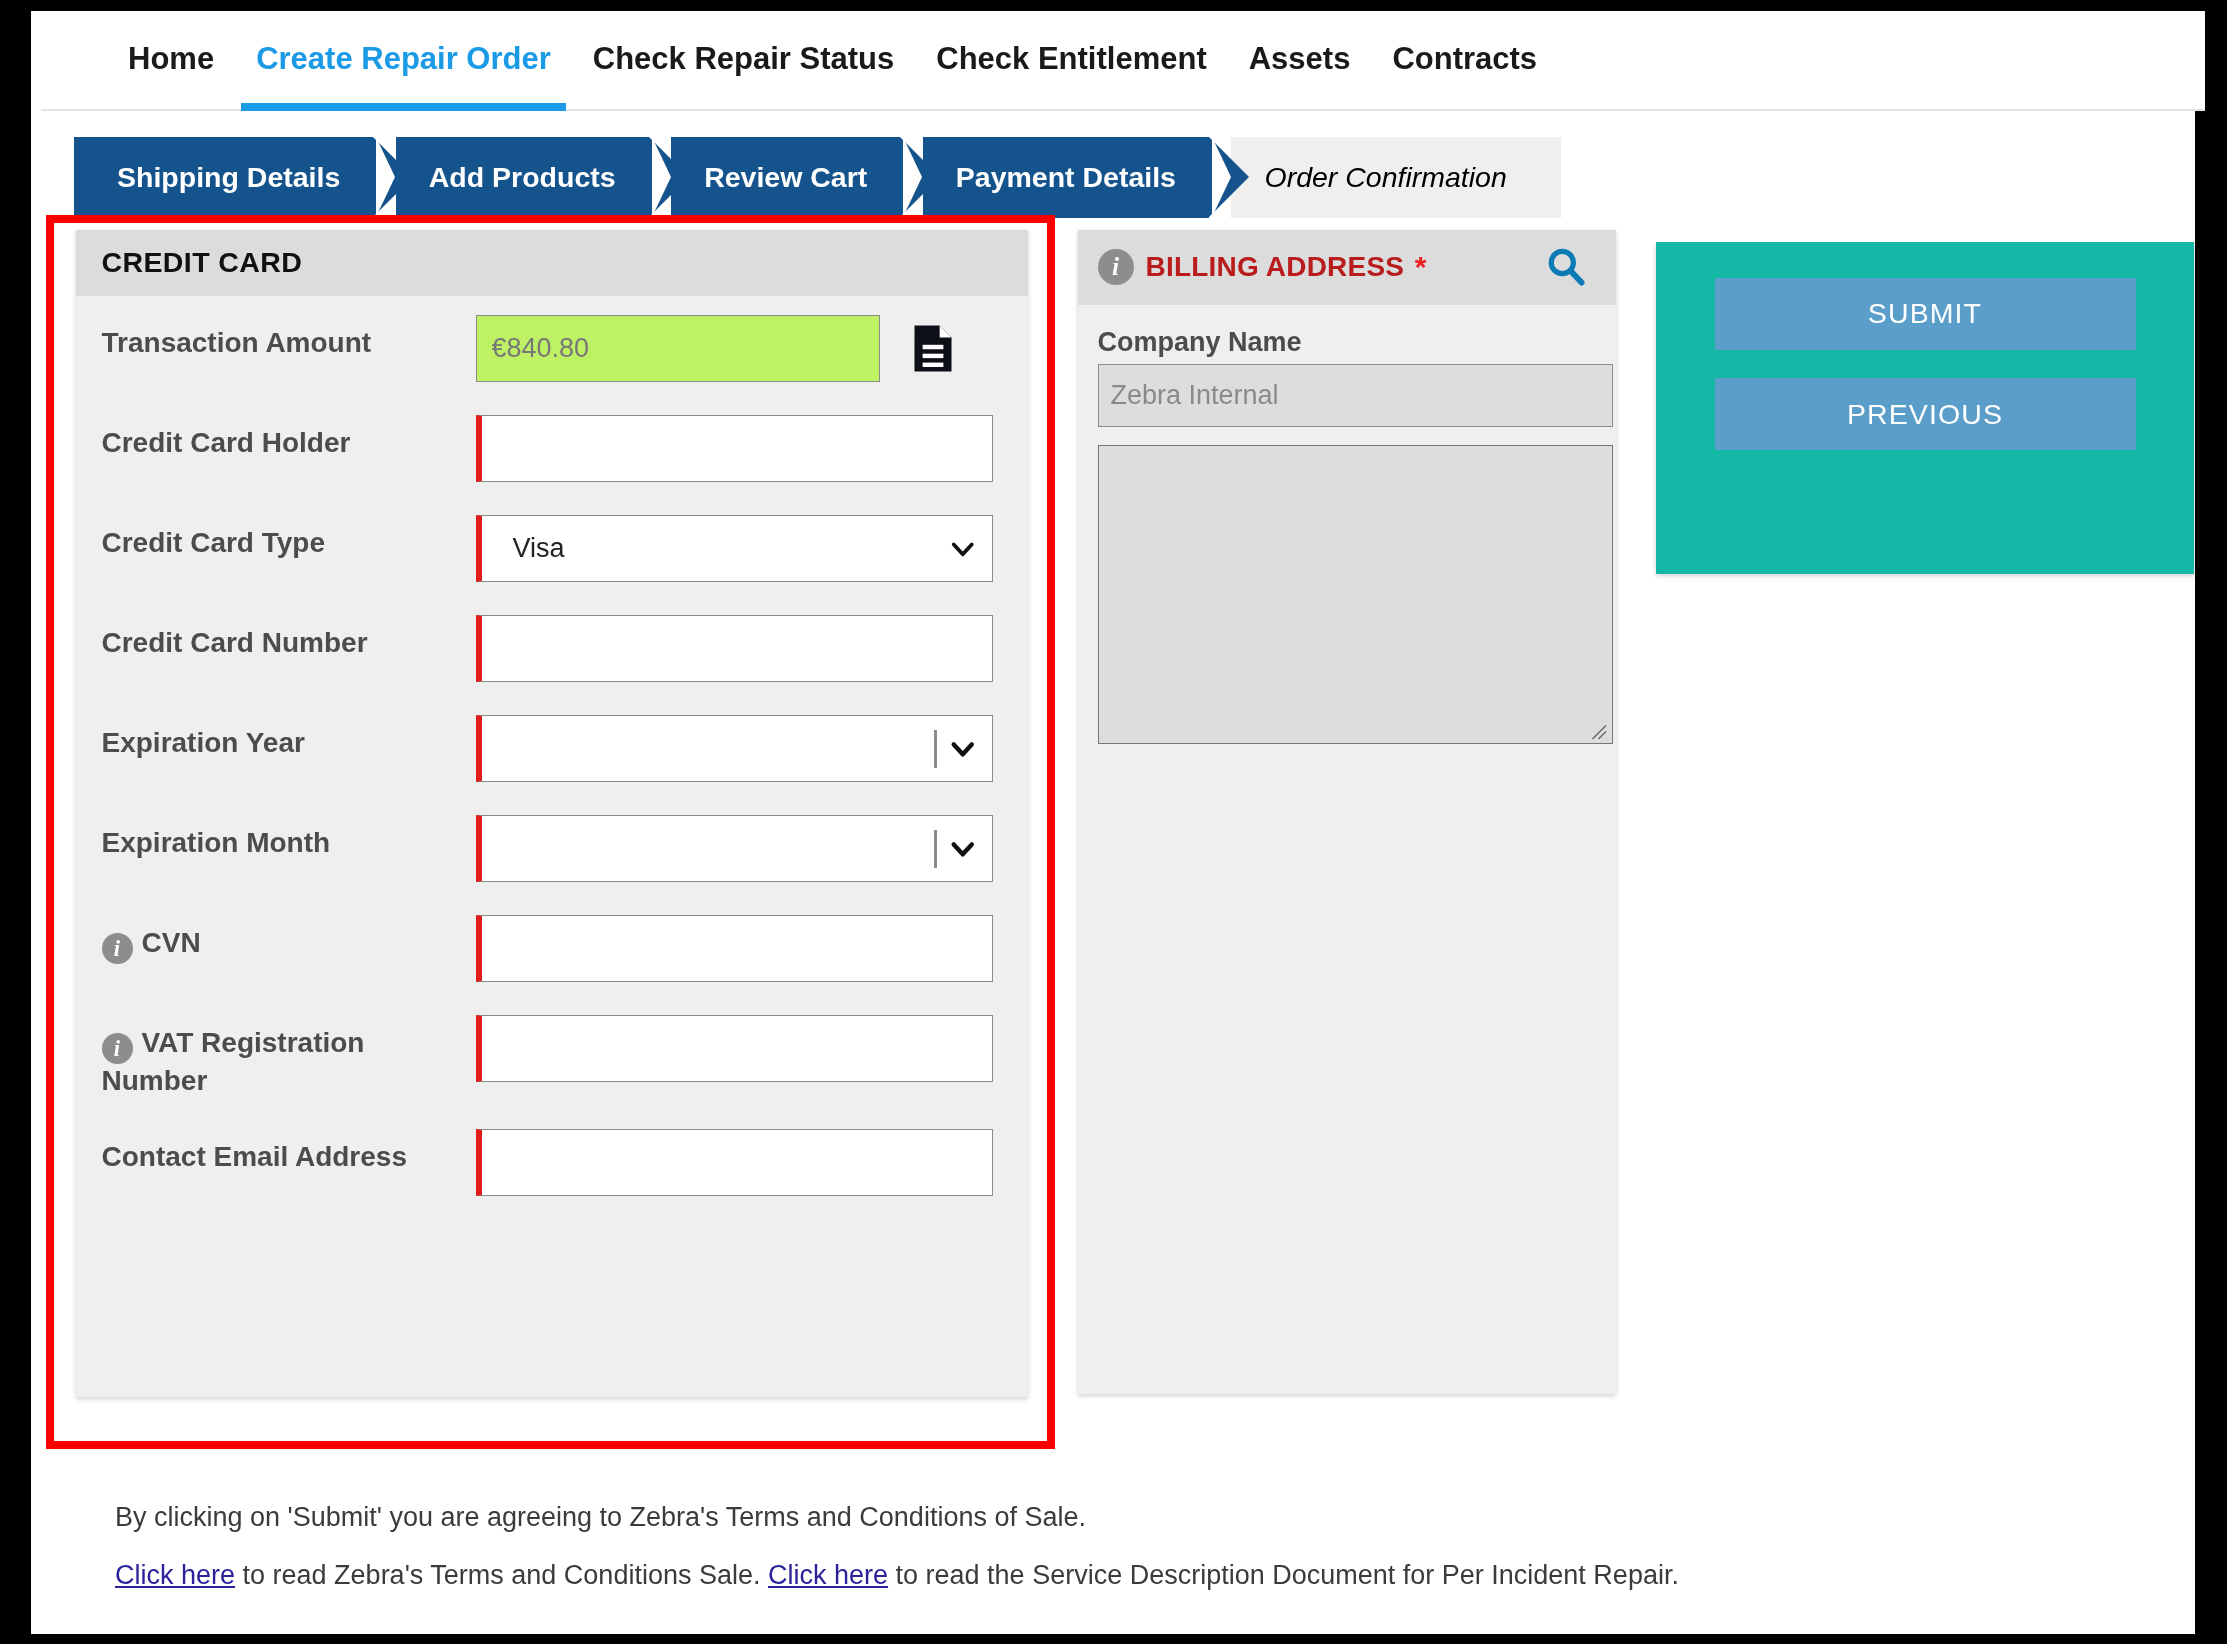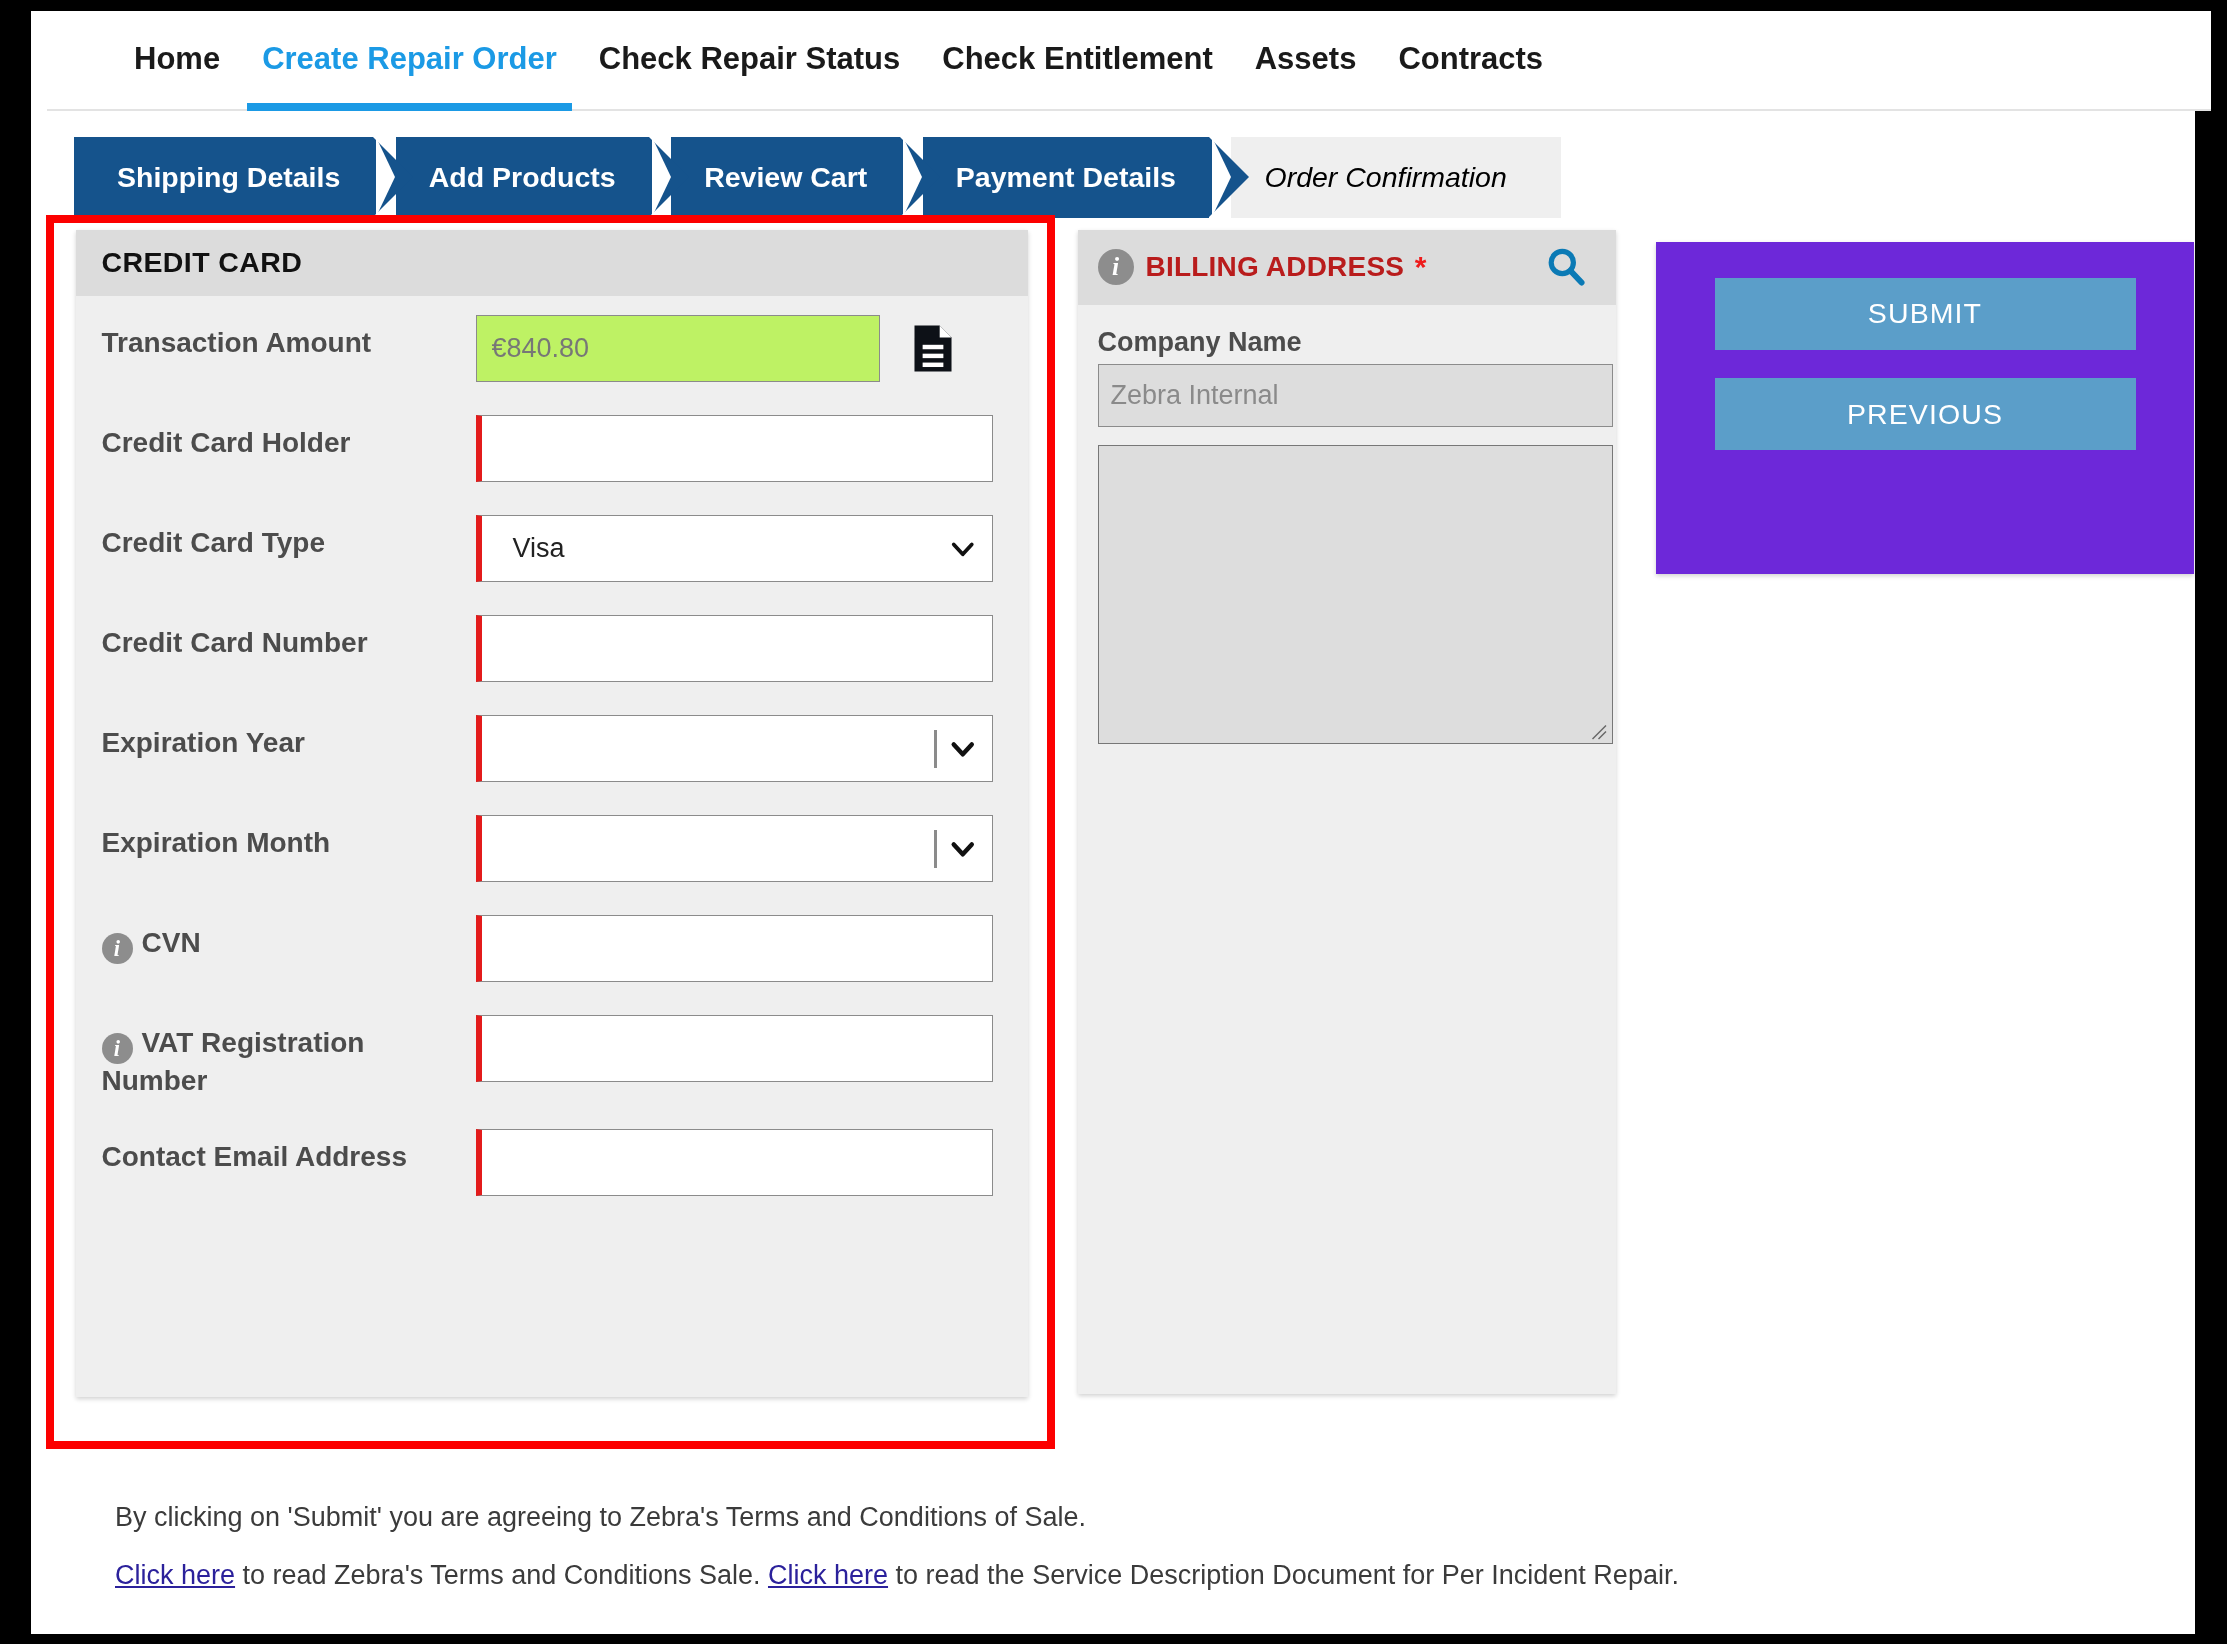--- a/index.html
+++ b/index.html
@@ -12,21 +12,21 @@
   }
   .screen {
     position:absolute;
     left:31px; top:10.5px;
     width:2164px; height:1623px;
     background:#ffffff;
   }
 
   
   .topnav {
-    position:absolute; left:16px; top:0; width:100%; height:100px;
+    position:absolute; left:10px; top:0; width:100%; height:100px;
     background:#ffffff;
     border-bottom:2.2px solid #e3e3e3;
   }
   .nav-list { position:absolute; left:66px; top:0; display:flex; align-items:flex-start; height:100px; }
   .nav-item {
     position:relative;
     font-size:31px; font-weight:bold; color:#1a1a1a;
     padding:30px 21px 0 21px;
     height:100px;
     white-space:nowrap;
@@ -191,21 +191,21 @@
     background:#dddddd; border:1.5px solid #777777;
     margin-top:18px;
   }
   .grip { position:absolute; right:4.5px; bottom:3px; width:19.5px; height:19.5px; }
 
   
   .act-panel {
     position:absolute;
     left:1625px; top:231px;
     width:538px; height:332px;
-    background:#6d28d9;
+    background:#14b8a6;
     box-shadow:0 2.2px 4.5px rgba(0,0,0,0.18);
   }
   .btn {
     display:block;
     width:421px; height:72px;
     margin:0 auto 28.5px auto;
     border:none;
     color:#ffffff;
     font-size:28.5px; font-weight:normal;
     letter-spacing:1.1px;

